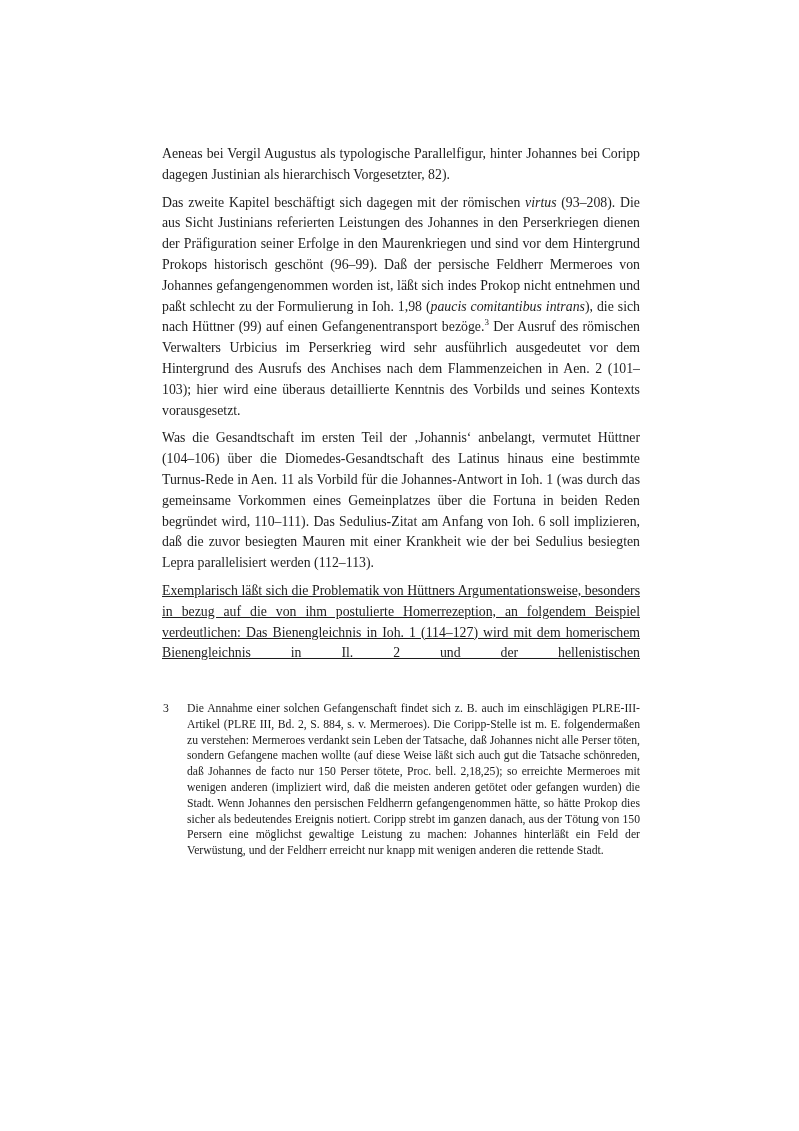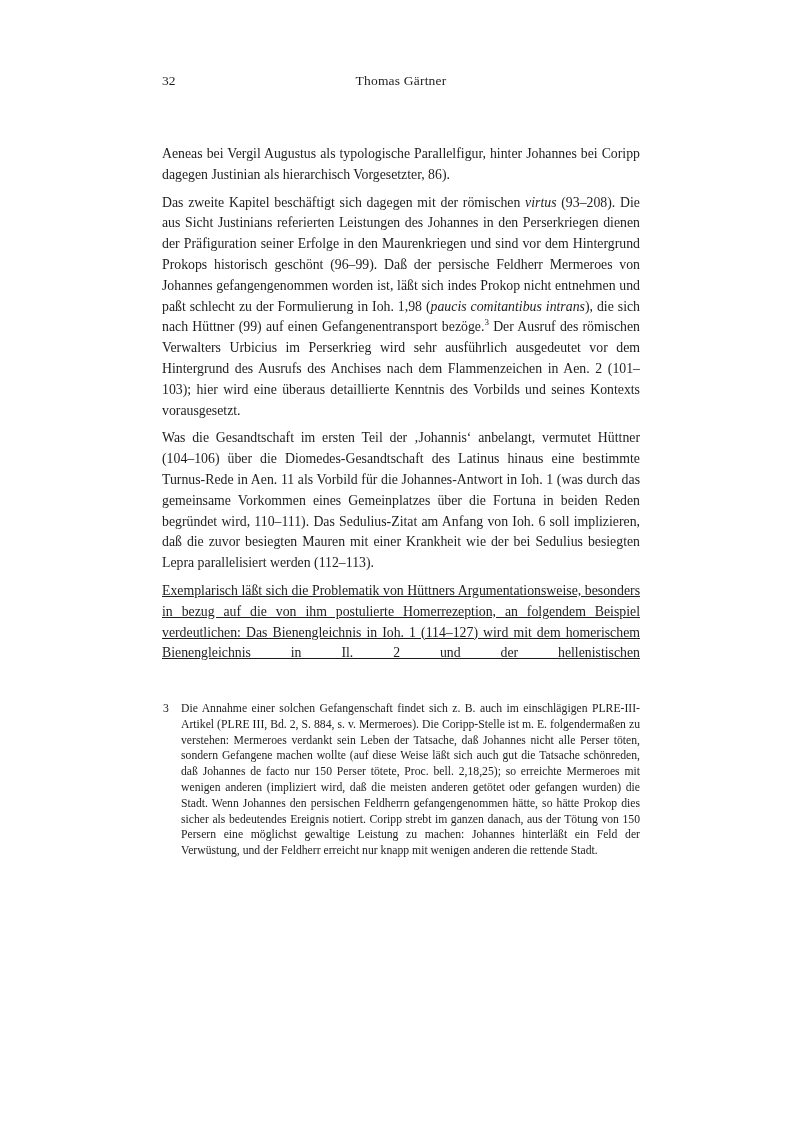--- a/index.html
+++ b/index.html
@@ -70,38 +70,34 @@
   }
   .footnote {
     position: relative;
   }
   .footnote-number {
     position: absolute;
     left: 1px;
     top: 0;
   }
   .footnote-text {
-    margin-left: 19px;
+    margin-left: 25px;
     text-align: justify;
     hyphens: auto;
     -webkit-hyphens: auto;
   }
 </style>
 </head>
 <body>
 
 <div class="page">
 
-  <div class="running-header">
-    <span class="page-number">32</span>
-    <span class="running-title">Thomas Gärtner</span>
-  </div>
 
   <div class="body-column">
-      <p lang="de"><span>Aeneas bei Vergil Augustus als typologische Parallelfigur, hinter Johannes bei Coripp dagegen Justinian als hierarchisch Vorgesetzter, 86).</span></p>
+      <p lang="de"><span>Aeneas bei Vergil Augustus als typologische Parallelfigur, hinter Johannes bei Coripp dagegen Justinian als hierarchisch Vorgesetzter, 82).</span></p>
       <p lang="de"><span>Das zweite Kapitel beschäftigt sich dagegen mit der römischen </span><em>virtus</em><span> (93–208). Die aus Sicht Justinians referierten Leistungen des Johannes in den Perserkriegen dienen der Präfiguration seiner Erfolge in den Maurenkriegen und sind vor dem Hintergrund Prokops historisch geschönt (96–99). Daß der persische Feldherr Mermeroes von Johannes gefangengenommen worden ist, läßt sich indes Prokop nicht entnehmen und paßt schlecht zu der Formulierung in Ioh. 1,98 (</span><em>paucis comitantibus intrans</em><span>), die sich nach Hüttner (99) auf einen Gefangenentransport bezöge.</span><sup>3</sup><span> Der Ausruf des römischen Verwalters Urbicius im Perserkrieg wird sehr ausführlich ausgedeutet vor dem Hintergrund des Ausrufs des Anchises nach dem Flammenzeichen in Aen. 2 (101–103); hier wird eine überaus detaillierte Kenntnis des Vorbilds und seines Kontexts vorausgesetzt.</span></p>
       <p lang="de"><span>Was die Gesandtschaft im ersten Teil der ‚Johannis‘ anbelangt, vermutet Hüttner (104–106) über die Diomedes-Gesandtschaft des Latinus hinaus eine bestimmte Turnus-Rede in Aen. 11 als Vorbild für die Johannes-Antwort in Ioh. 1 (was durch das gemeinsame Vorkommen eines Gemeinplatzes über die Fortuna in beiden Reden begründet wird, 110–111). Das Sedulius-Zitat am Anfang von Ioh. 6 soll implizieren, daß die zuvor besiegten Mauren mit einer Krankheit wie der bei Sedulius besiegten Lepra parallelisiert werden (112–113).</span></p>
       <p lang="de" class="continued"><span>Exemplarisch läßt sich die Problematik von Hüttners Argumentationsweise, besonders in bezug auf die von ihm postulierte Homerrezeption, an folgendem Beispiel verdeutlichen: Das Bienengleichnis in Ioh. 1 (114–127) wird mit dem homerischem Bienengleichnis in Il. 2 und der hellenistischen</span></p>
     </div>
 
   <div class="footnote-block">
       <div class="footnote">
         <span class="footnote-number">3</span>
         <div class="footnote-text" lang="de"><span>Die Annahme einer solchen Gefangenschaft findet sich z. B. auch im einschlägigen PLRE-III-Artikel (PLRE III, Bd. 2, S. 884, s. v. Mermeroes). Die Coripp-Stelle ist m. E. folgendermaßen zu verstehen: Mermeroes verdankt sein Leben der Tatsache, daß Johannes nicht alle Perser töten, sondern Gefangene machen wollte (auf diese Weise läßt sich auch gut die Tatsache schönreden, daß Johannes de facto nur 150 Perser tötete, Proc. bell. 2,18,25); so erreichte Mermeroes mit wenigen anderen (impliziert wird, daß die meisten anderen getötet oder gefangen wurden) die Stadt. Wenn Johannes den persischen Feldherrn gefangengenommen hätte, so hätte Prokop dies sicher als bedeutendes Ereignis notiert. Coripp strebt im ganzen danach, aus der Tötung von 150 Persern eine möglichst gewaltige Leistung zu machen: Johannes hinterläßt ein Feld der Verwüstung, und der Feldherr erreicht nur knapp mit wenigen anderen die rettende Stadt.</span></div>
       </div>

